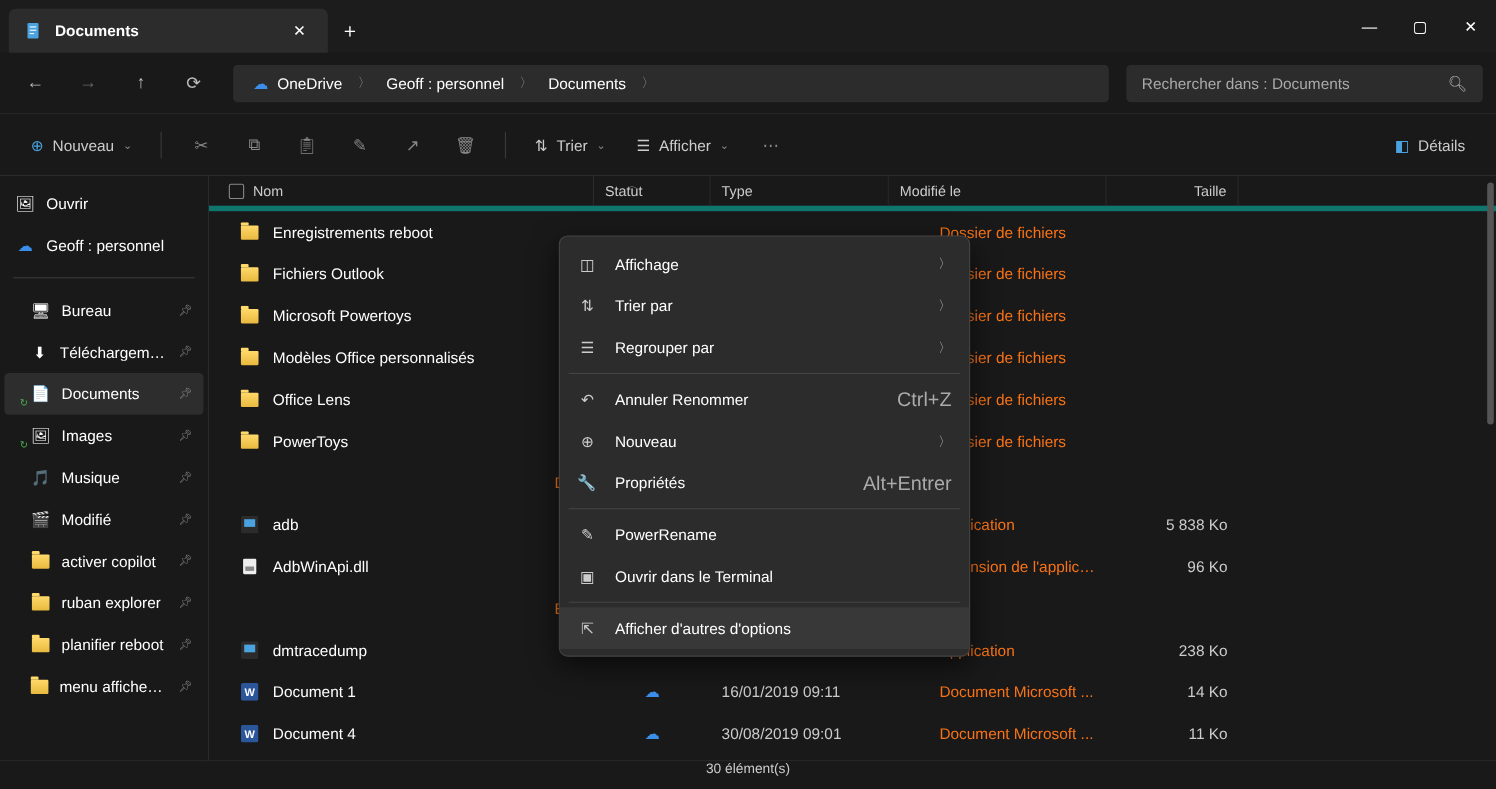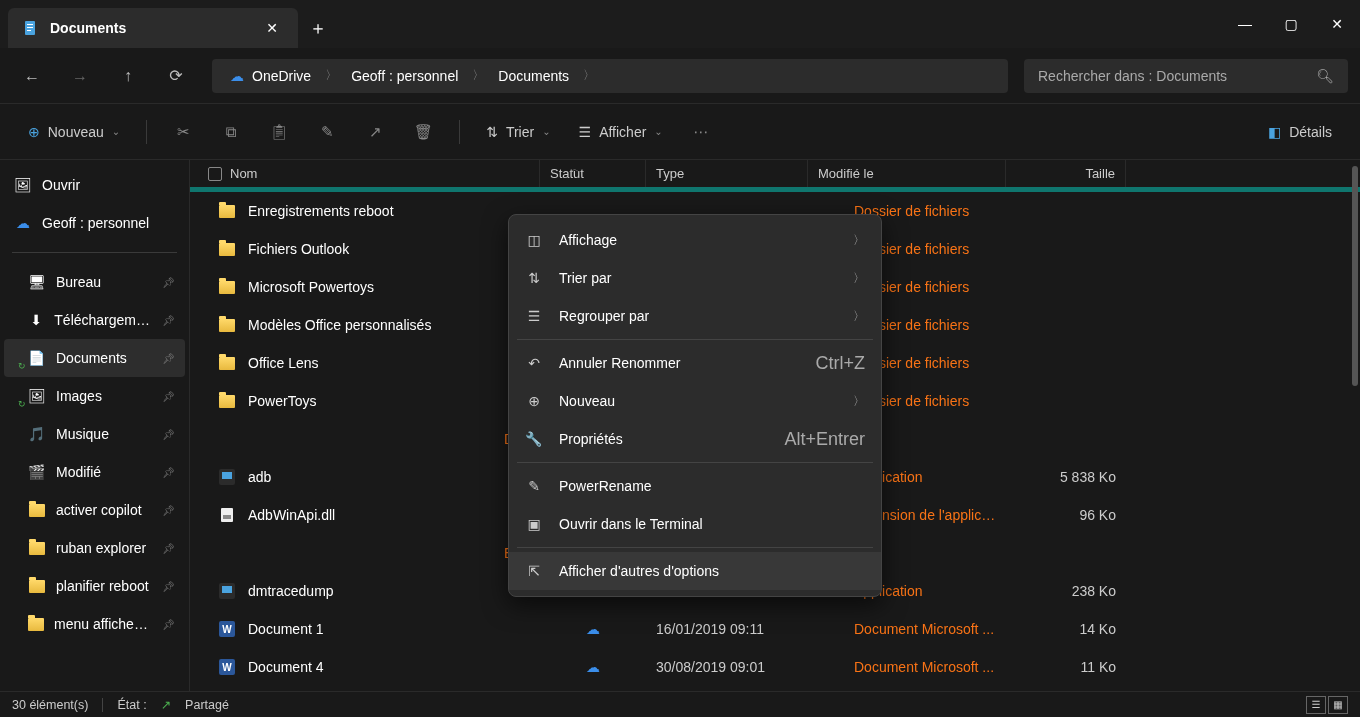--- a/index.html
+++ b/index.html
@@ -72,21 +72,21 @@
   .context-menu { position:absolute; left:508px; top:214px; width:374px; background:#2c2c2c; border:1px solid #444; border-radius:8px; box-shadow: 0 8px 24px rgba(0,0,0,0.6); padding: 6px 0; z-index:100;}
   .cm-item { display:flex; align-items:center; height:38px; padding: 0 16px; gap:16px; font-size:14px; position:relative;}
   .cm-item.highlighted { background: #383838; }
   .cm-icon { width:18px; height:18px; display:flex; align-items:center; justify-content:center; color:#ccc; font-size:14px;}
   .cm-label { flex:1; }
   .cm-shortcut { color:#aaa; font-size:18px;}
   .cm-chevron { color:#aaa; font-size:12px;}
   .cm-sep { height:1px; background:#444; margin: 4px 8px;}
 
   
-  .statusbar { height: 26px; background: #191919; border-top: 1px solid #2a2a2a; display:flex; align-items:center; padding: 0 12px; font-size:12.5px; color:#ccc; gap: 14px;}
+  .statusbar { height: 26px; background: #191919; border-top: 1px solid #2a2a2a; display:flex; align-items:center; padding: 0 12px; font-size:12.5px; color:#ccc; gap: 14px; flex-direction: column;}
   .sb-sep-v { width:1px; height:14px; background:#444;}
   .statusbar .right { margin-left:auto; display:flex; gap:2px;}
   .view-toggle { width:20px; height:18px; border:1px solid #666; display:flex; align-items:center; justify-content:center; font-size:10px;}
 
   
   .scroll-thumb { position:absolute; right:2px; top:6px; width:6px; height:220px; background:#555; border-radius:3px;}
 
   
   .folder-yellow { width:16px; height:13px; background: linear-gradient(#ffd96a,#e8b93e); border-radius:1px; position:relative;}
   .folder-yellow::before{content:""; position:absolute; top:-3px; left:0; width:7px; height:3px; background:#ffd96a; border-radius:1px 1px 0 0;}

